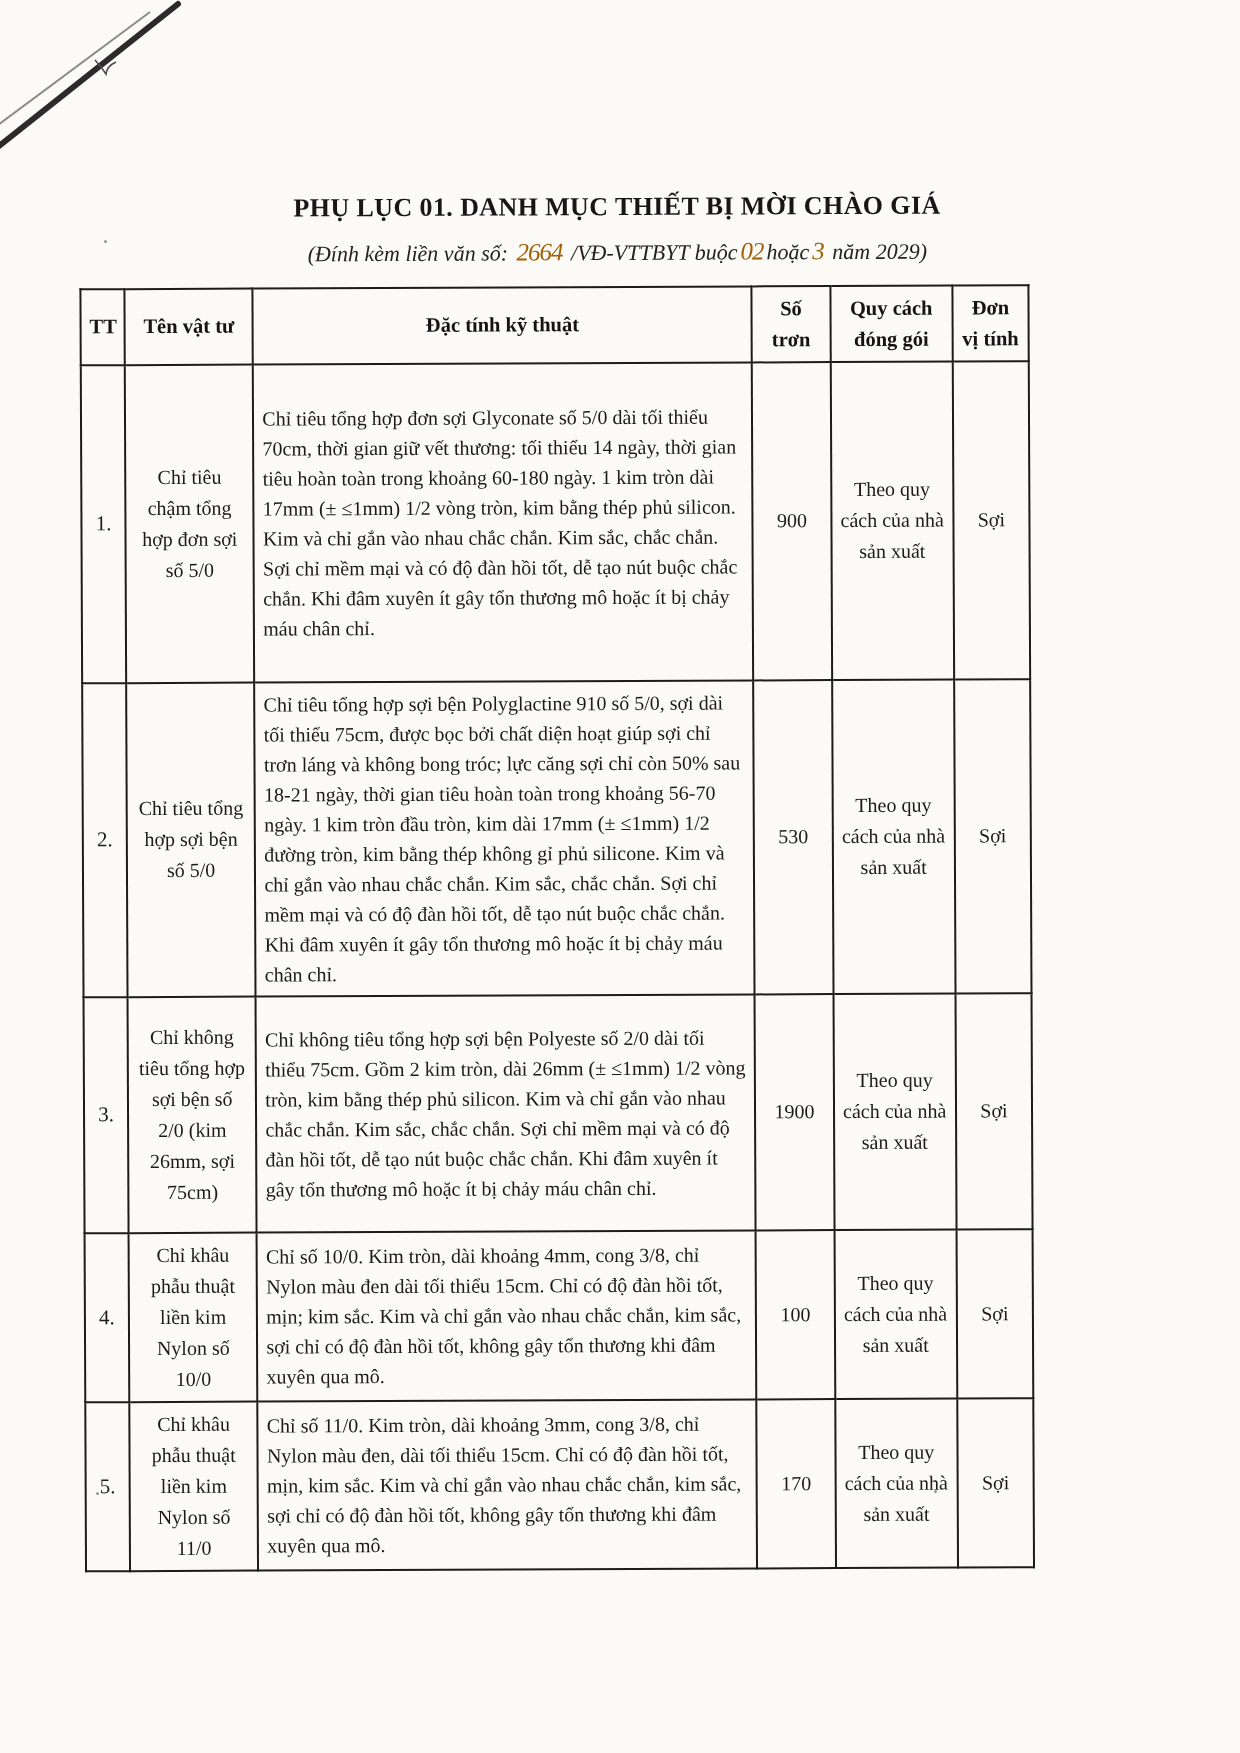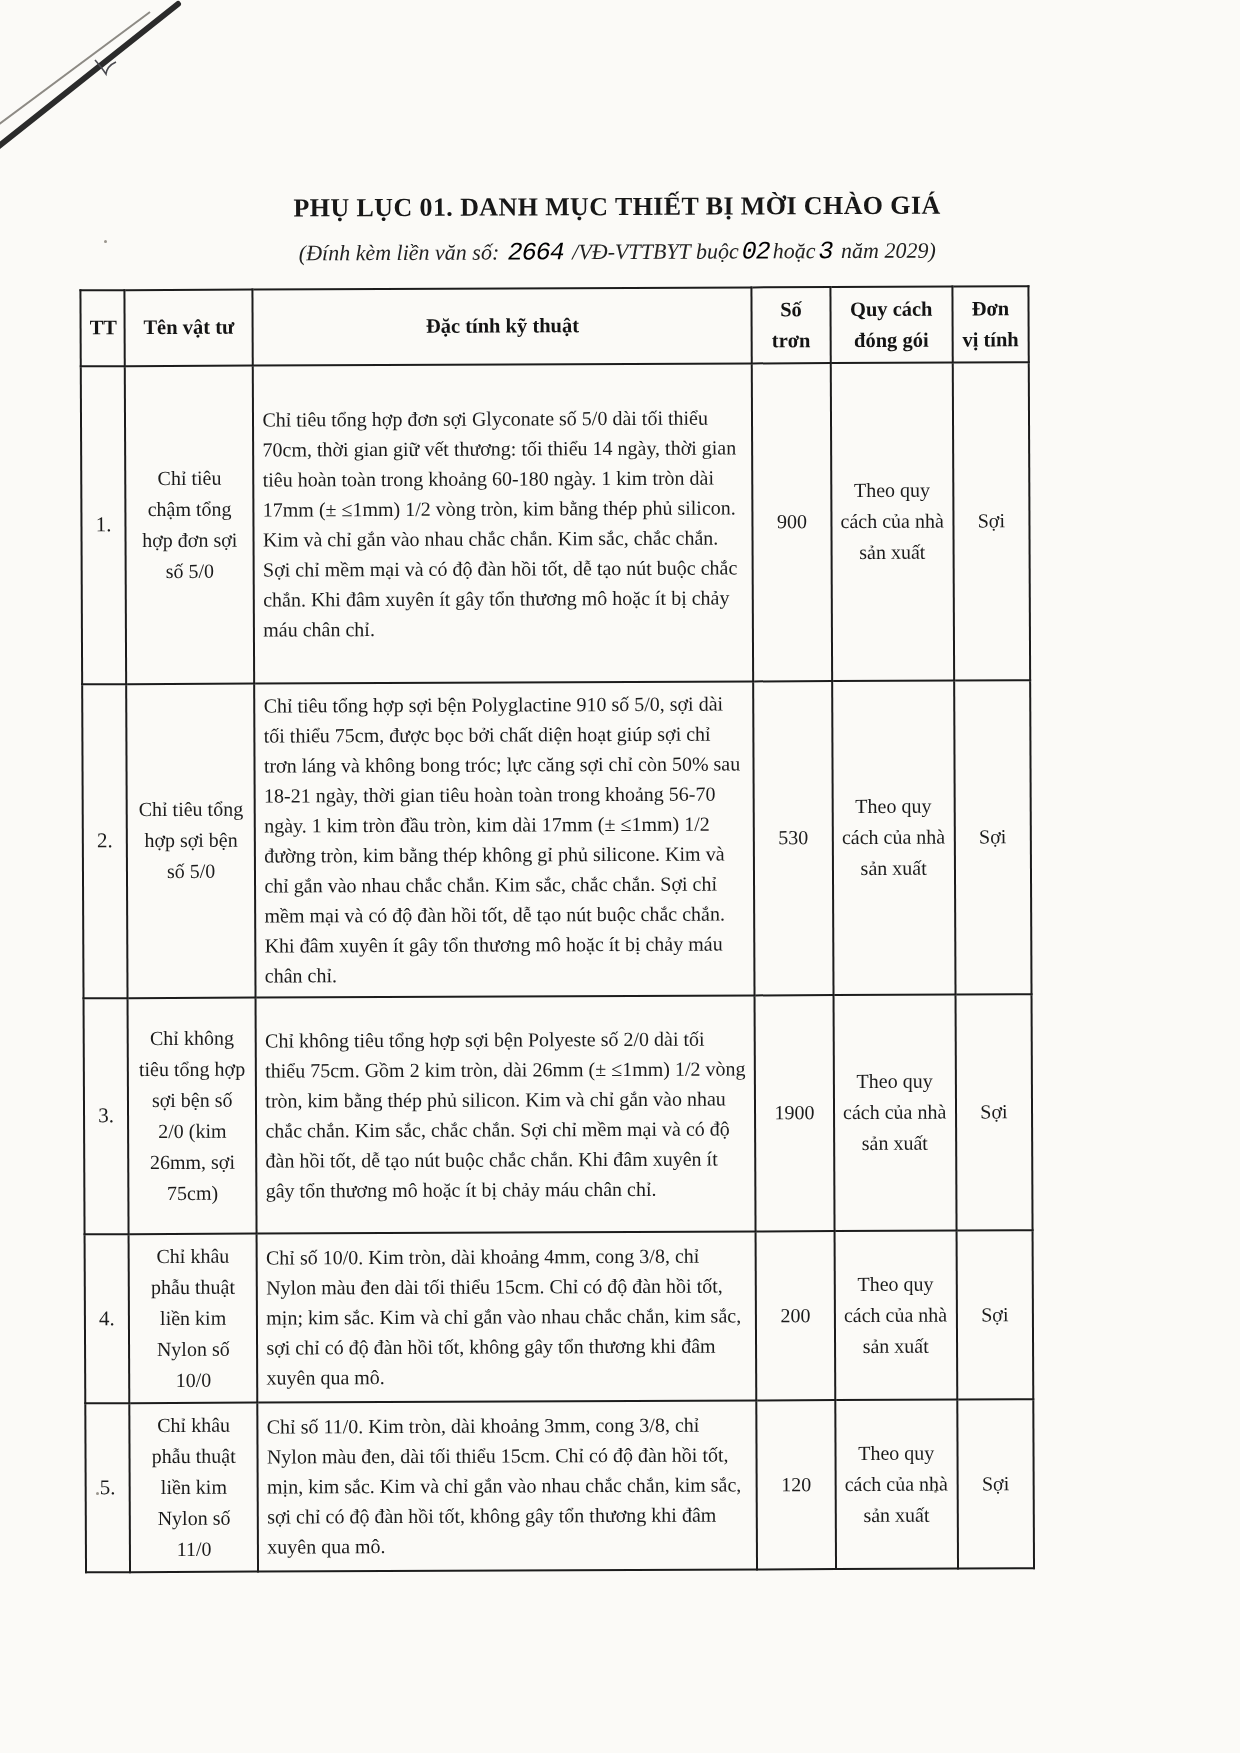--- a/index.html
+++ b/index.html
@@ -27,26 +27,26 @@
   }
   .doc-subtitle{
     text-align:center;
     font-style:italic;
     font-size:22px;
     margin:0 120px 20px 120px;
     color:#222;
     white-space:nowrap;
   }
   .hw{
-    font-family:Liberation Mono, monospace;
+    font-family:Liberation Serif, serif;
     font-style:italic;
     font-size:25px;
     letter-spacing:-1px;
     padding:0 3px;
-    color:#000000;
+    color:#a16207;
   }
   table.main{
     border-collapse:collapse;
     margin-left:82px;
     width:950px;
     table-layout:fixed;
     font-size:20px;
   }
   table.main th, table.main td{
     border:2px solid #1c1c1c;
@@ -152,29 +152,29 @@
           <td class="cell-name">Chỉ không tiêu tổng hợp sợi bện số 2/0 (kim 26mm, sợi 75cm)</td>
           <td class="cell-spec">Chỉ không tiêu tổng hợp sợi bện Polyeste số 2/0 dài tối thiểu 75cm. Gồm 2 kim tròn, dài 26mm (± ≤1mm) 1/2 vòng tròn, kim bằng thép phủ silicon. Kim và chỉ gắn vào nhau chắc chắn. Kim sắc, chắc chắn. Sợi chỉ mềm mại và có độ đàn hồi tốt, dễ tạo nút buộc chắc chắn. Khi đâm xuyên ít gây tổn thương mô hoặc ít bị chảy máu chân chỉ.</td>
           <td class="cell-qty">1900</td>
           <td class="cell-pack">Theo quy cách của nhà sản xuất</td>
           <td class="cell-unit">Sợi</td>
         </tr>
         <tr class="r4">
           <td class="cell-tt">4.</td>
           <td class="cell-name">Chỉ khâu phẫu thuật liền kim Nylon số 10/0</td>
           <td class="cell-spec">Chỉ số 10/0. Kim tròn, dài khoảng 4mm, cong 3/8, chỉ Nylon màu đen dài tối thiểu 15cm. Chỉ có độ đàn hồi tốt, mịn; kim sắc. Kim và chỉ gắn vào nhau chắc chắn, kim sắc, sợi chỉ có độ đàn hồi tốt, không gây tổn thương khi đâm xuyên qua mô.</td>
-          <td class="cell-qty">200</td>
+          <td class="cell-qty">100</td>
           <td class="cell-pack">Theo quy cách của nhà sản xuất</td>
           <td class="cell-unit">Sợi</td>
         </tr>
         <tr class="r5">
           <td class="cell-tt">5.</td>
           <td class="cell-name">Chỉ khâu phẫu thuật liền kim Nylon số 11/0</td>
           <td class="cell-spec">Chỉ số 11/0. Kim tròn, dài khoảng 3mm, cong 3/8, chỉ Nylon màu đen, dài tối thiểu 15cm. Chỉ có độ đàn hồi tốt, mịn, kim sắc. Kim và chỉ gắn vào nhau chắc chắn, kim sắc, sợi chỉ có độ đàn hồi tốt, không gây tổn thương khi đâm xuyên qua mô.</td>
-          <td class="cell-qty">120</td>
+          <td class="cell-qty">170</td>
           <td class="cell-pack">Theo quy cách của nhà sản xuất</td>
           <td class="cell-unit">Sợi</td>
         </tr>
       </tbody>
     </table>
 
   </div>
 </div>
 
 </body></html>

